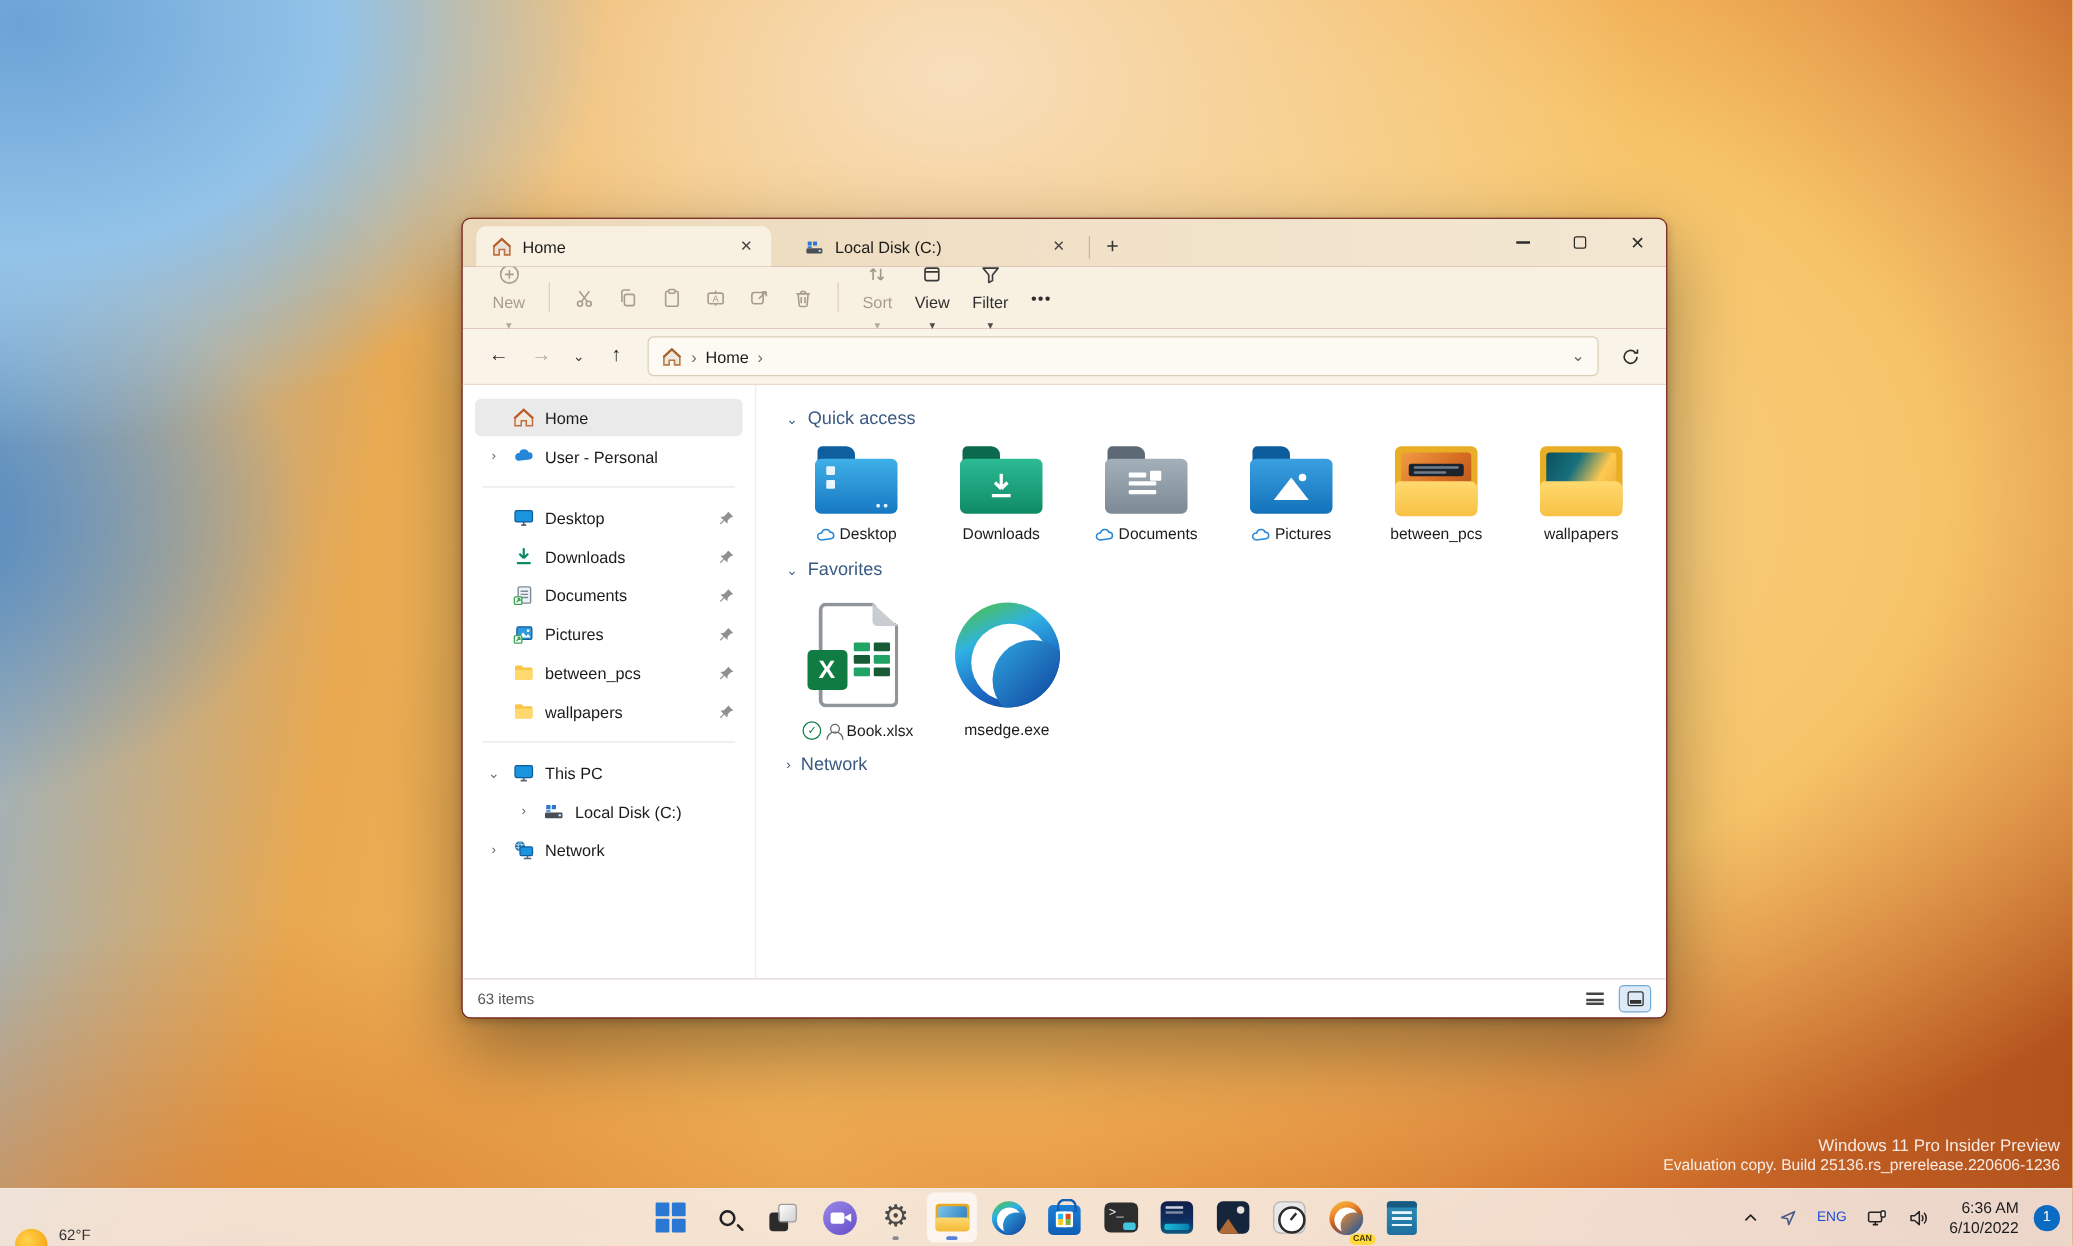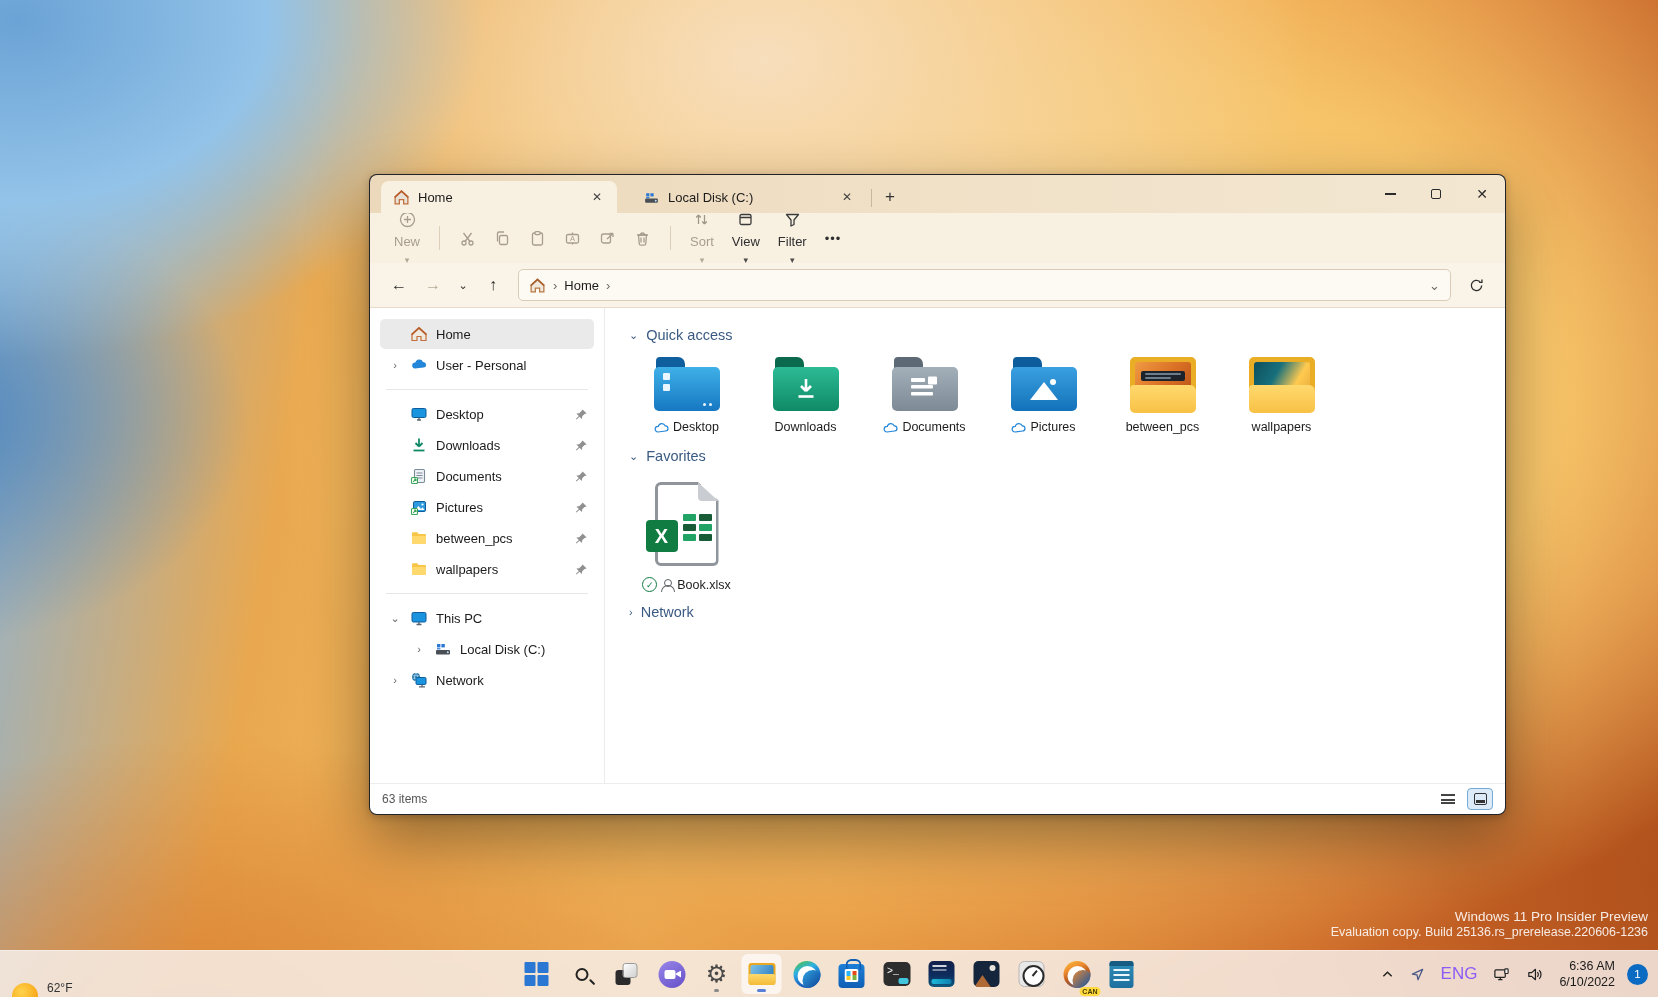--- a/index.html
+++ b/index.html
@@ -25,26 +25,26 @@
   }
   .watermark {
     position:absolute; right:10px; bottom:56px; text-align:right;
     color:rgba(255,255,255,.88); line-height:1.25;
   }
   .watermark .l1 { font-size:13.5px; }
   .watermark .l2 { font-size:12.5px; }
 
   
   .window {
-    position:absolute; left:369px; top:174px; width:1137px; height:641px;
+    position:absolute; left:369px; top:174px; width:965px; height:641px;
     border-radius:8px; overflow:hidden;
     box-shadow:0 24px 60px rgba(0,0,0,.38), 0 2px 8px rgba(0,0,0,.22);
     border:1px solid rgba(90,70,40,.25);
     display:flex; flex-direction:column;
-    background:#0f172a;
+    background:#7f1d1d;
   }
   
   .tabbar {
     height:38px; flex:0 0 auto;
     background:linear-gradient(90deg,#ecd8ba 0%, #f0e0c6 45%, #f3e7d2 100%);
     display:flex; align-items:flex-end; position:relative;
   }
   .tab {
     height:32px; width:236px; display:flex; align-items:center;
     padding:0 10px 0 12px; font-size:13px; gap:8px;
@@ -272,21 +272,21 @@
   .notepad { width:24px; height:27px; border-radius:3px;
     background:linear-gradient(180deg,#2e8fb8 0%,#1f6f9e 100%); position:relative; }
   .notepad::before { content:""; position:absolute; left:0; right:0; top:0; height:5px;
     background:#175a82; border-radius:3px 3px 0 0; }
   .notepad::after { content:""; position:absolute; left:4px; right:4px; top:8px; height:14px;
     background:repeating-linear-gradient(180deg,#eaf6fc 0 2px, transparent 2px 5px); }
 
   .tray { position:absolute; right:10px; display:flex; align-items:center; gap:4px; height:100%; }
   .tray-btn { padding:4px 6px; display:flex; align-items:center; justify-content:center;
     border-radius:4px; color:#222; }
-  .tray-lang { font-size:17px; color:#8b5cf6; padding:0 6px; }
+  .tray-lang { font-size:11px; color:#1d4ed8; padding:0 6px; }
   .tray-clock { text-align:right; font-size:12.5px; color:#1b1b1b; line-height:1.3; padding:0 6px; }
   .notif-badge { width:21px; height:21px; border-radius:50%; background:#0b6bc2; color:#fff;
     font-size:11.5px; display:flex; align-items:center; justify-content:center; margin-left:2px; }
 
   svg { display:block; }
   .cloud-mini { width:15px; height:11px; }
 </style>
 </head>
 <body>
 
@@ -683,20 +683,28 @@
                 </div>
               <div class="xbox">X</div>
             </div>
           </div>
           <div class="tile-label">
             <span class="badge-check">✓</span>
             <span class="badge-person"></span>
             <span>Book.xlsx</span>
           </div>
         </div>
+        <div class="tile">
+          <div class="fav-iconbox">
+            <div class="edge-logo edge-big"></div>
+          </div>
+          <div class="tile-label">
+            <span>msedge.exe</span>
+          </div>
+        </div>
       </div>
 
       <div class="section-header" style="margin-top:8px">
         <span class="sec-chev">›</span>
         <span>Network</span>
       </div>
 
     </div>
   </div>
 

